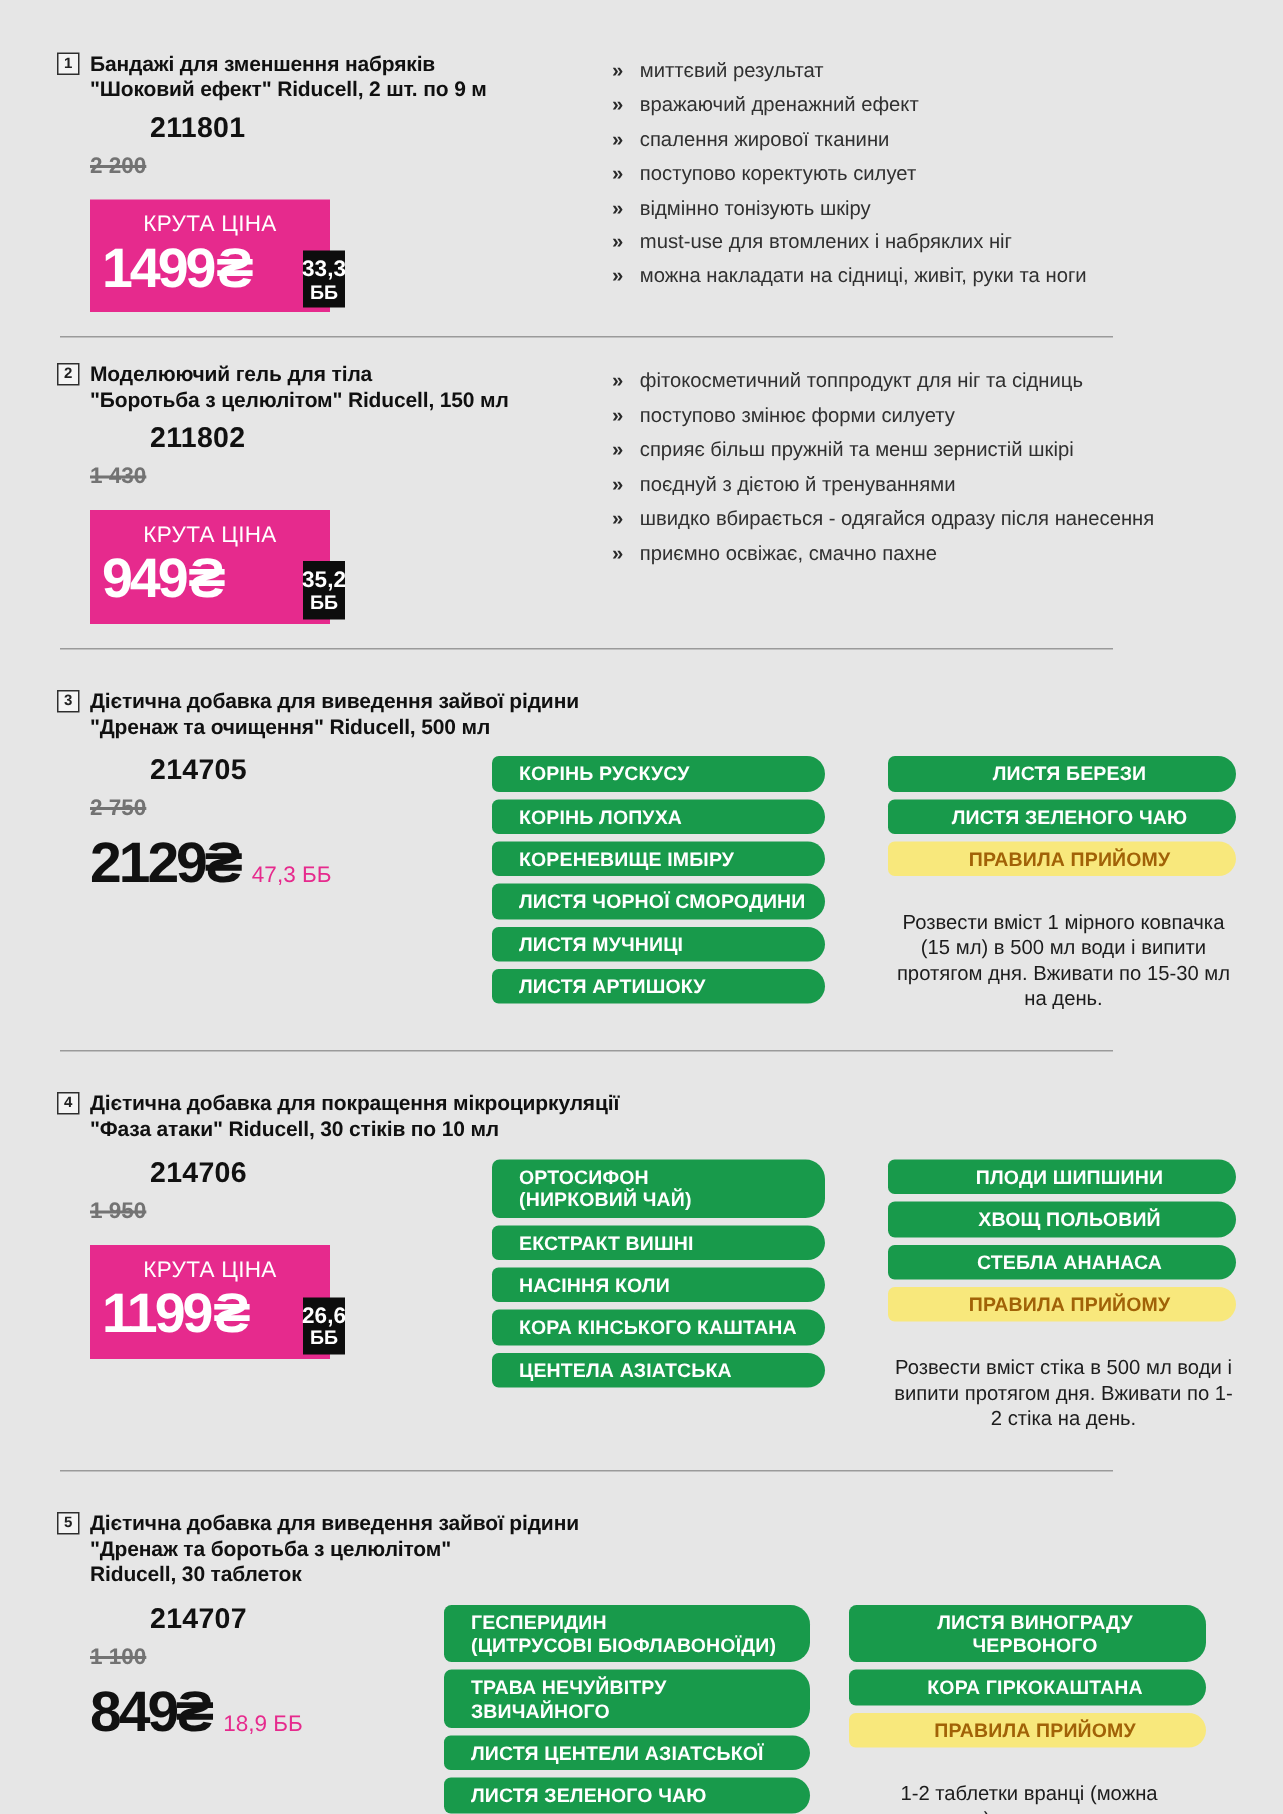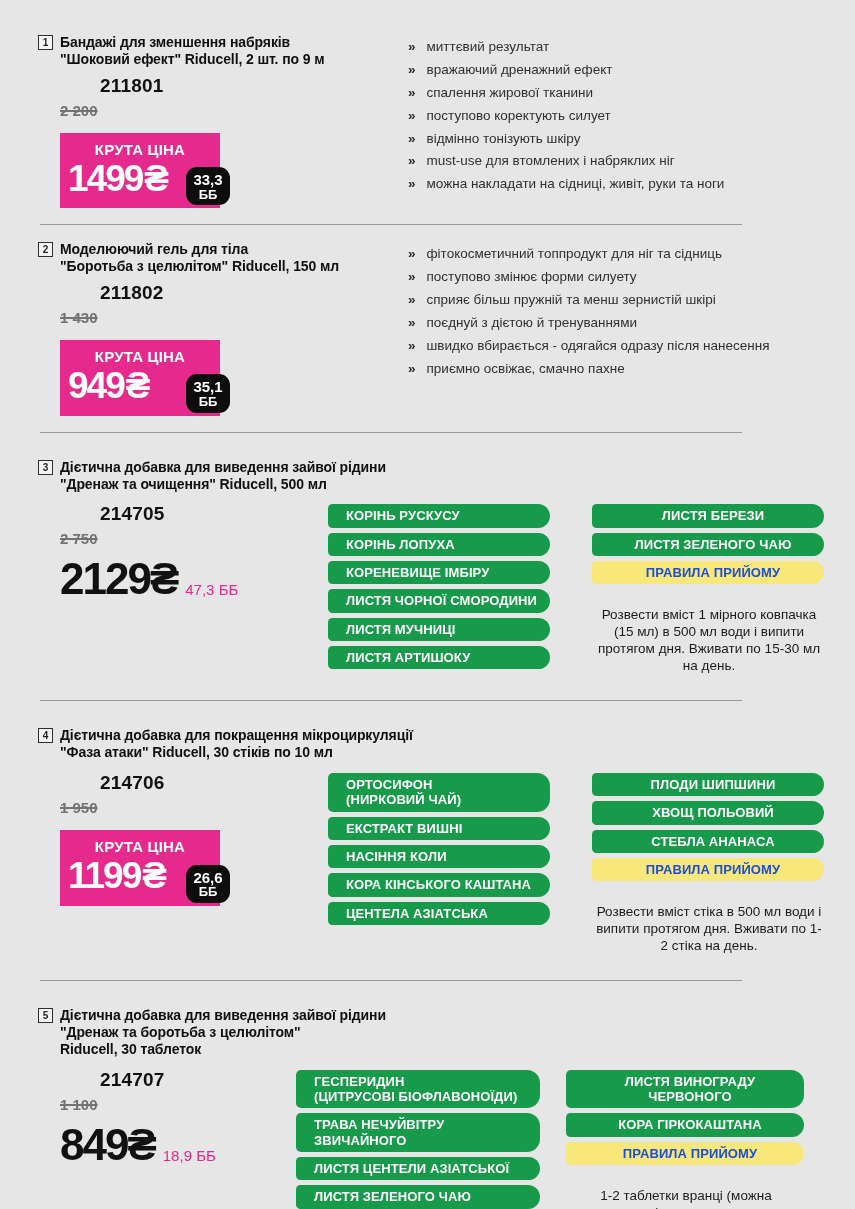--- a/index.html
+++ b/index.html
@@ -32,37 +32,37 @@
     font-size:15px; font-weight:600; color:#737373; margin-top:5px;
     text-decoration:line-through; text-decoration-thickness:1.5px;
     width:max-content; padding-right:6px;
   }
   
   .badge {
     position:relative; width:160px; margin-top:14px;
     background:var(--pink); color:#fff;
     padding:8px 8px 10px 8px;
   }
-  .badge-label { font-size:15px; font-weight:700; text-align:center; letter-spacing:0.2px; }
+  .badge-label { font-size:15px; font-weight:400; text-align:center; letter-spacing:0.2px; }
   .badge-price {
     font-size:37px; font-weight:800; line-height:1.05; letter-spacing:-2px;
     margin-top:2px; white-space:nowrap;
   }
   .badge-price .cur { letter-spacing:0; margin-left:2px; }
   .bb-box {
     position:absolute; right:-10px; bottom:3px;
-    background:#0d0d0d; color:#fff; width:44px; padding:5px 3px 4px 3px;
+    background:#0d0d0d; color:#fff; width:28px; padding:5px 3px 4px 3px;
     display:flex; flex-direction:column; align-items:center;
-    font-weight:700; line-height:1.05;border-radius:11px;
+    font-weight:700; line-height:1.05;
   }
   .bb-box .bb-v { font-size:15px; }
   .bb-box .bb-u { font-size:13px; }
   
   .big-price-row { display:flex; align-items:flex-end; margin-top:10px; }
-  .big-price { font-size:44px; font-weight:800; letter-spacing:-2px; line-height:1; white-space:nowrap; }
+  .big-price { font-size:38px; font-weight:800; letter-spacing:-2px; line-height:1; white-space:nowrap; }
   .bb-inline { color:var(--pink); font-size:15px; font-weight:400; margin:0 0 3px 8px; white-space:nowrap; }
   
   .bullets { list-style:none; flex:1; padding-top:5px; font-size:13.5px; color:#303030; }
   .bullets li { display:flex; margin-bottom:6px; line-height:1.25; }
   .marker { margin-right:11px; font-weight:700; color:#2a2a2a; }
   
   .head-row { display:flex; margin-bottom:4px; }
   .body-row { display:flex; align-items:flex-start;gap:16px; }
   .price-col { width:252px; flex-shrink:0; }
   .pill-col { width:222px; flex-shrink:0; margin-right:26px; padding-top:8px; }
@@ -71,21 +71,21 @@
   .p5 .pill-col { width:244px; margin-right:10px; }
   .p5 .pill-col-right { width:238px; }
   .pill {
     display:block; width:100%;
     background:var(--green); color:#fff;
     font-size:13px; font-weight:700; line-height:1.18;
     padding:4px 8px 4px 18px; margin-bottom:5px;
     border-radius:5px 13px 13px 5px;
     white-space:pre-line; letter-spacing:0.1px;
   }
-  .pill.yellow { background:var(--yellow); color:#1d4ed8; }
+  .pill.yellow { background:var(--yellow); color:#a16207; }
   .rules { font-size:13.5px; line-height:1.26; color:#1c1c1c; margin-top:22px; padding-left:2px; }
   .divider { border:none; border-top:1px solid #9a9a9a; width:702px; margin:16px 0 16px 2px; }
   .sp-lg { margin-top:26px; }
 </style>
 </head>
 <body style="--pink: #E62A8D; --green: #189A4B; --yellow: #F8E87C; background: rgb(230, 230, 230);">
 
 <section class="product type-a">
   <div class="info-col">
     <div class="title-row">
@@ -154,21 +154,21 @@
       <h2 class="title">Моделюючий гель для тіла
 "Боротьба з целюлітом" Riducell, 150 мл</h2>
     </div>
     <div class="indent">
       <div class="code">211802</div>
       <div class="old-price">1 430</div>
       <div class="badge">
         <div class="badge-label">КРУТА ЦІНА</div>
         <div class="badge-price"><span>949</span><span class="cur">₴</span></div>
         <div class="bb-box">
-            <span class="bb-v">35,1</span>
+            <span class="bb-v">35,2</span>
             <span class="bb-u">ББ</span>
           </div>
       </div>
     </div>
   </div>
   <ul class="bullets">
 
       <li>
         <span class="marker">»</span>
         <span class="btext">фітокосметичний топпродукт для ніг та сідниць</span>

